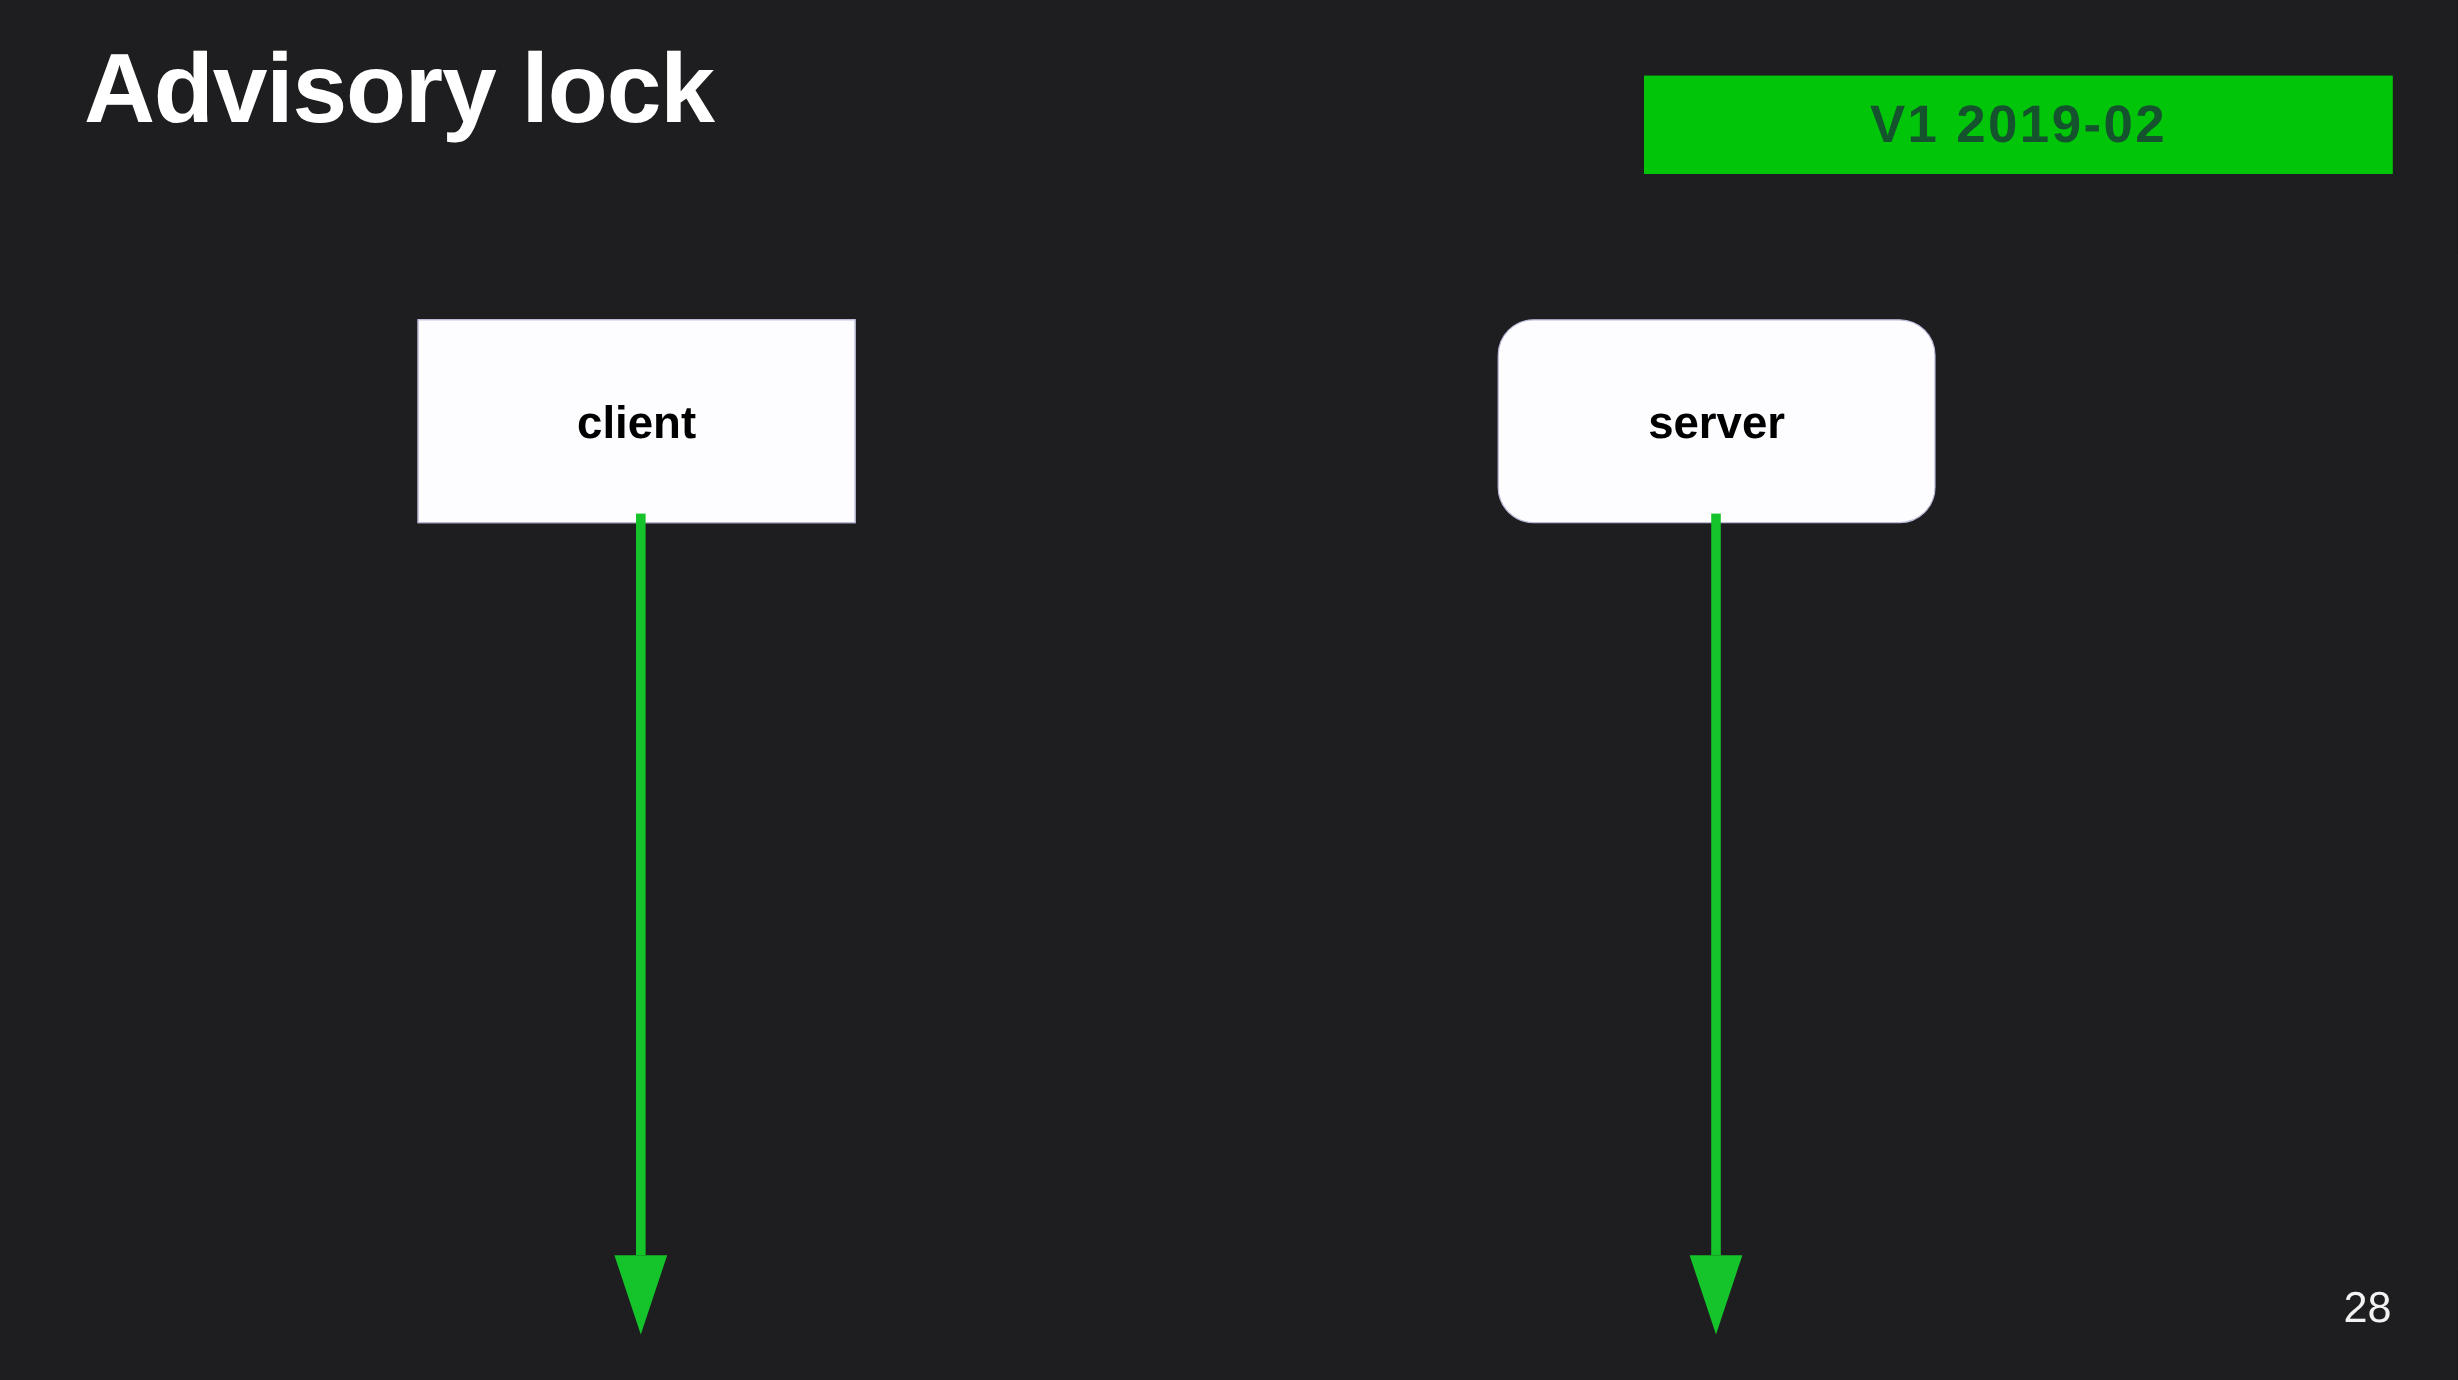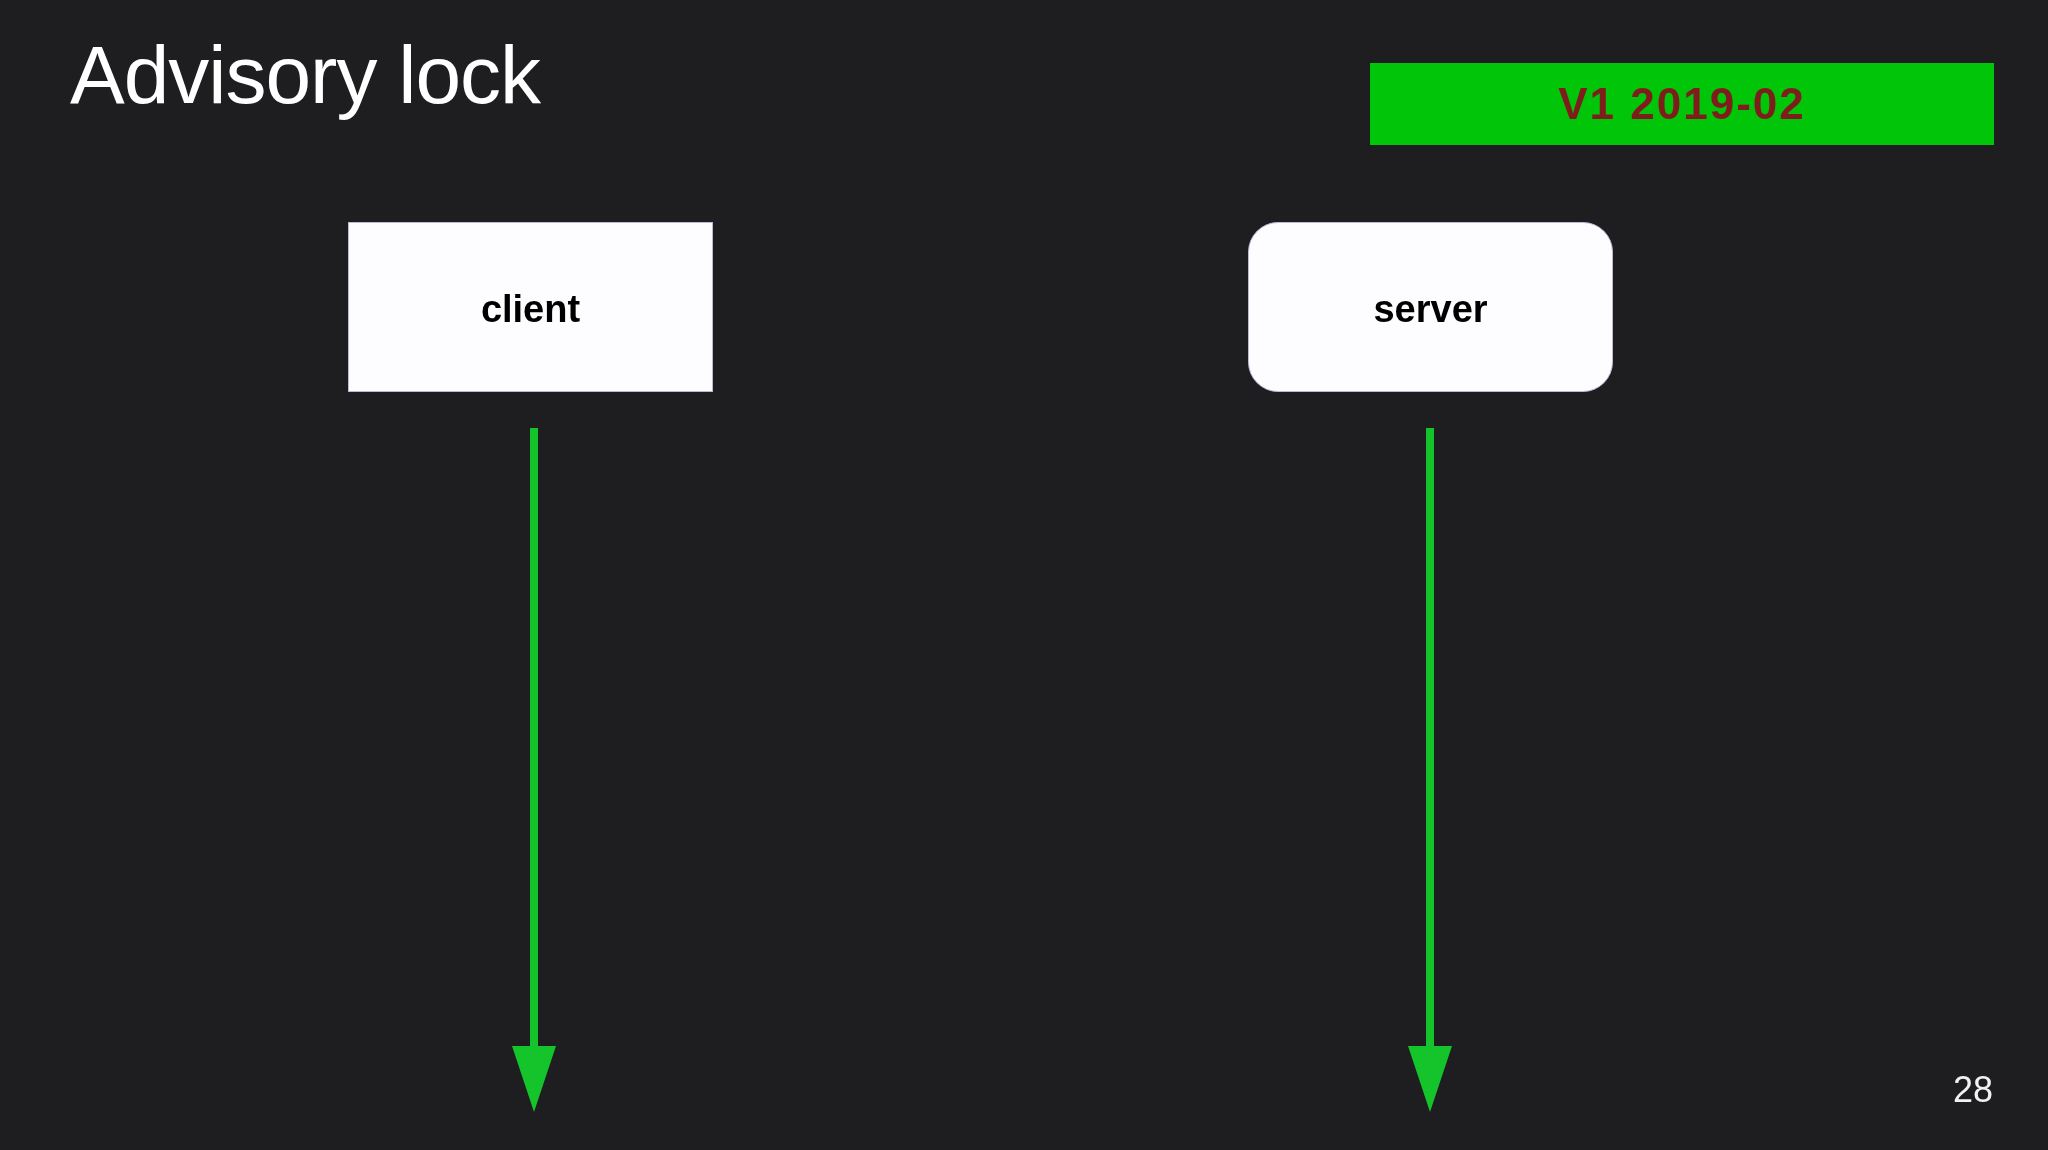--- a/index.html
+++ b/index.html
@@ -16,21 +16,21 @@
     font-family: "Liberation Sans", sans-serif;
     -webkit-font-smoothing: antialiased;
   }
 
   
   .slide-title {
     position: absolute;
     left: 70px;
     top: 28px;
     font-size: 82px;
-    font-weight: normal;
+    font-weight: bold;
     color: #ffffff;
     letter-spacing: -1px;
     line-height: 1.15;
     white-space: nowrap;
   }
 
   
   .version-badge {
     position: absolute;
     left: 1370px;
@@ -38,34 +38,35 @@
     width: 624px;
     height: 82px;
     background: #00c508;
     display: flex;
     align-items: center;
     justify-content: center;
   }
   .version-badge-label {
     font-size: 44px;
     font-weight: bold;
-    color: #7f1d1d;
+    color: #14532d;
     letter-spacing: 2px;
     white-space: nowrap;
   }
 
   
   .participant {
     position: absolute;
     background: #fdfdff;
     border: 1px solid #b9bada;
     display: flex;
     align-items: center;
     justify-content: center;
     box-sizing: border-box;
+    margin-top: 44px;
   }
   .participant-label {
     font-size: 38px;
     font-weight: bold;
     color: #000000;
     line-height: 1;
     position: relative;
     top: 2px;
   }
   #participant-client {

